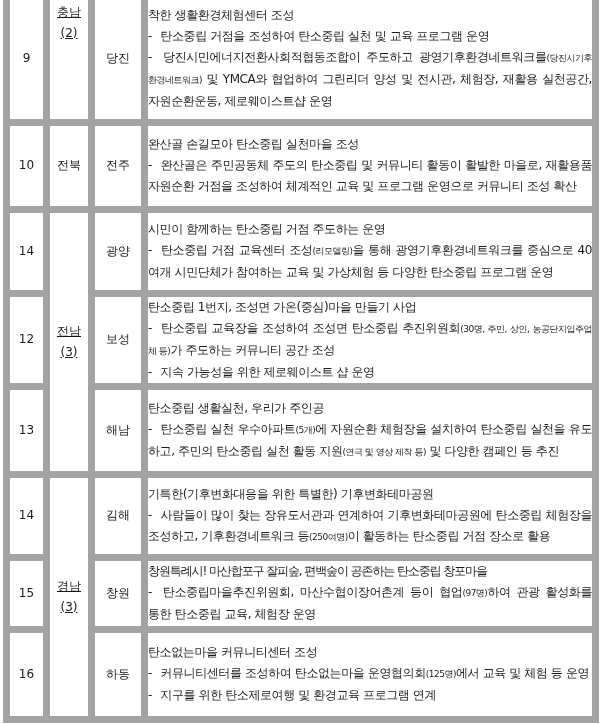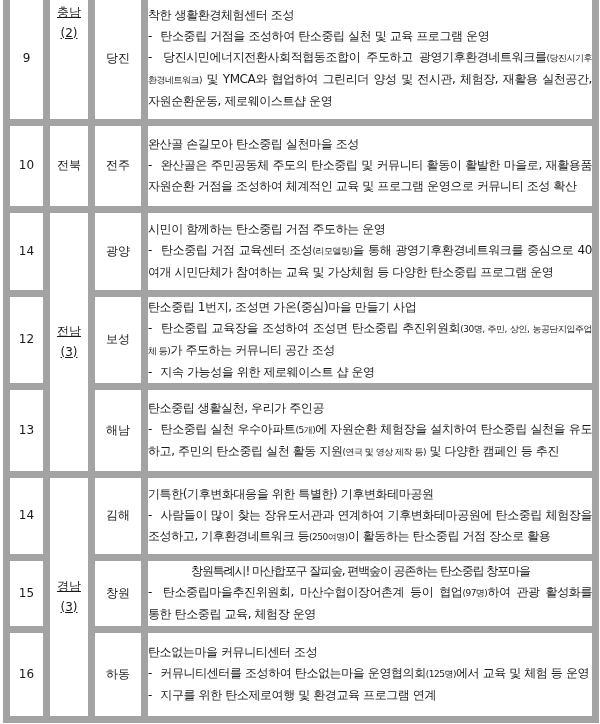--- a/index.html
+++ b/index.html
@@ -22,21 +22,21 @@
   col.c-city { width: 53px; }
   col.c-desc { width: 451px; }
   td.no, td.city, td.region { text-align: center; }
   td.region.top { vertical-align: top; padding-top: 4px; }
   td.desc { border-left: 2px solid #2b2b2b !important; padding: 4px 2px 4px 2px; text-align: justify; letter-spacing: -0.4px; }
   td.top-open { border-top: none !important; }
   .title { font-weight: normal; display: block; }
   .item { display: block; }
   .item .dash { padding-right: 5px; }
   .small { font-size: 9px; letter-spacing: -0.5px; }
-  .title.tight { letter-spacing: -1.1px; margin-left: 43px; }
+  .title.tight { letter-spacing: -1.1px; }
   .region-count { display: block; text-decoration: underline; }
 </style>
 </head>
 <body>
 
 <table class="grid">
   <colgroup>
     <col class="c-no">
       <col class="c-region">
       <col class="c-city">

